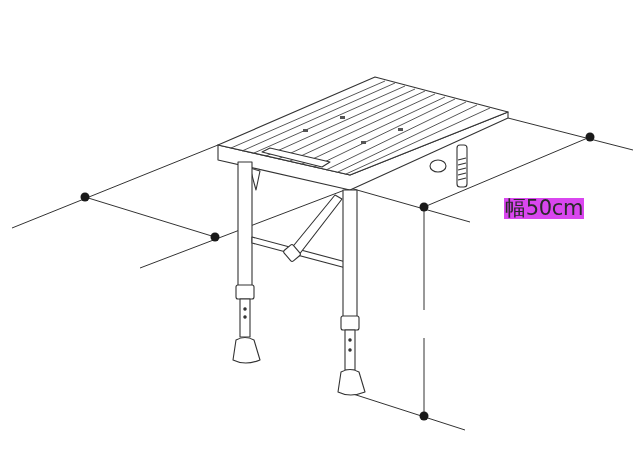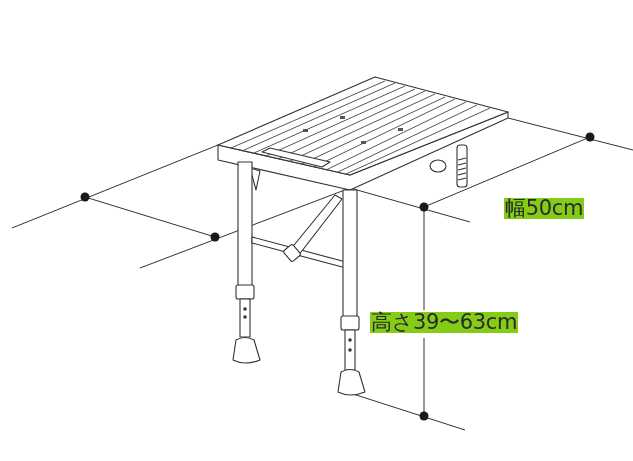--- a/index.html
+++ b/index.html
@@ -1,21 +1,21 @@
 <!DOCTYPE html>
 <html><head>
 <meta charset="utf-8">
 <style>
   html, body { margin:0; padding:0; background:#ffffff; }
   body { width:633px; height:461px; overflow:hidden; position:relative;
          font-family:"DejaVu Sans","Liberation Sans",sans-serif; }
   #stage { position:absolute; left:0; top:0; width:633px; height:461px; }
   svg { position:absolute; left:0; top:0; }
   .label { position:absolute; color:#2a2a2a; font-size:21px; line-height:1;
-           white-space:nowrap; letter-spacing:-0.3px; background:#84cc16; padding:0 1px; }
+           white-space:nowrap; letter-spacing:-0.3px; background:#d946ef; padding:0 1px; }
 </style>
 </head>
 <body>
 
 <div id="stage">
   <svg width="633" height="461" viewBox="0 0 633 461">
     <g stroke="#333" stroke-width="1" fill="none">
 
       <line x1="12" y1="228" x2="218" y2="145"></line>
       <line x1="140" y1="268" x2="350" y2="188"></line>
@@ -91,14 +91,13 @@
       <rect x="343" y="190" width="14" height="128"></rect>
       <rect x="341" y="316" width="18" height="14" rx="2"></rect>
       <rect x="345" y="330" width="10" height="40"></rect>
       <circle cx="350" cy="340" r="1.2" fill="#333"></circle>
         <circle cx="350" cy="350" r="1.2" fill="#333"></circle>
       <path d="M341,372 Q350,367 359,372 L365,392 Q350,398 338,392 Z"></path>
     </g>
   </svg>
 
   <div class="label" style="left:504px; top:198px;">幅50cm</div>
-  <div class="label" style="left:370px; top:312px;">高さ39〜63cm</div>
 </div>
 
 </body></html>

